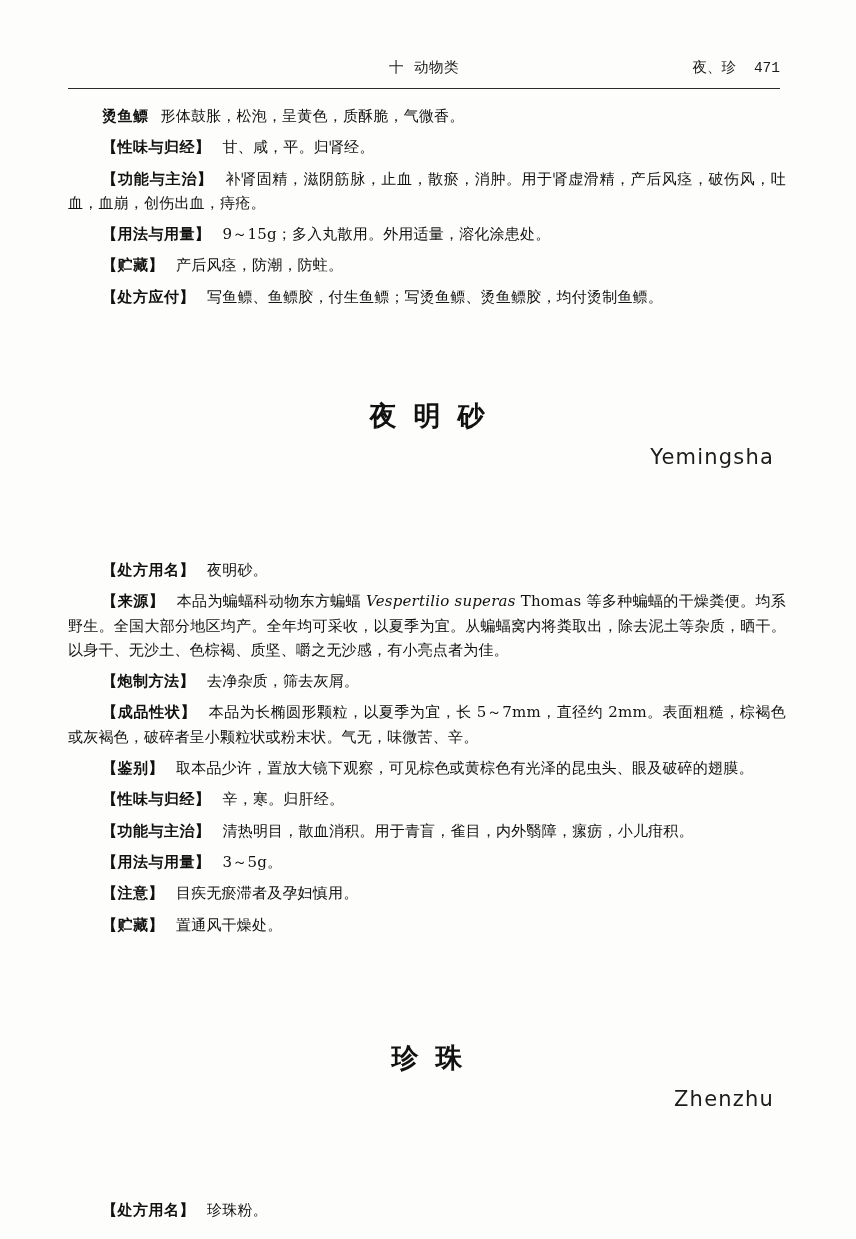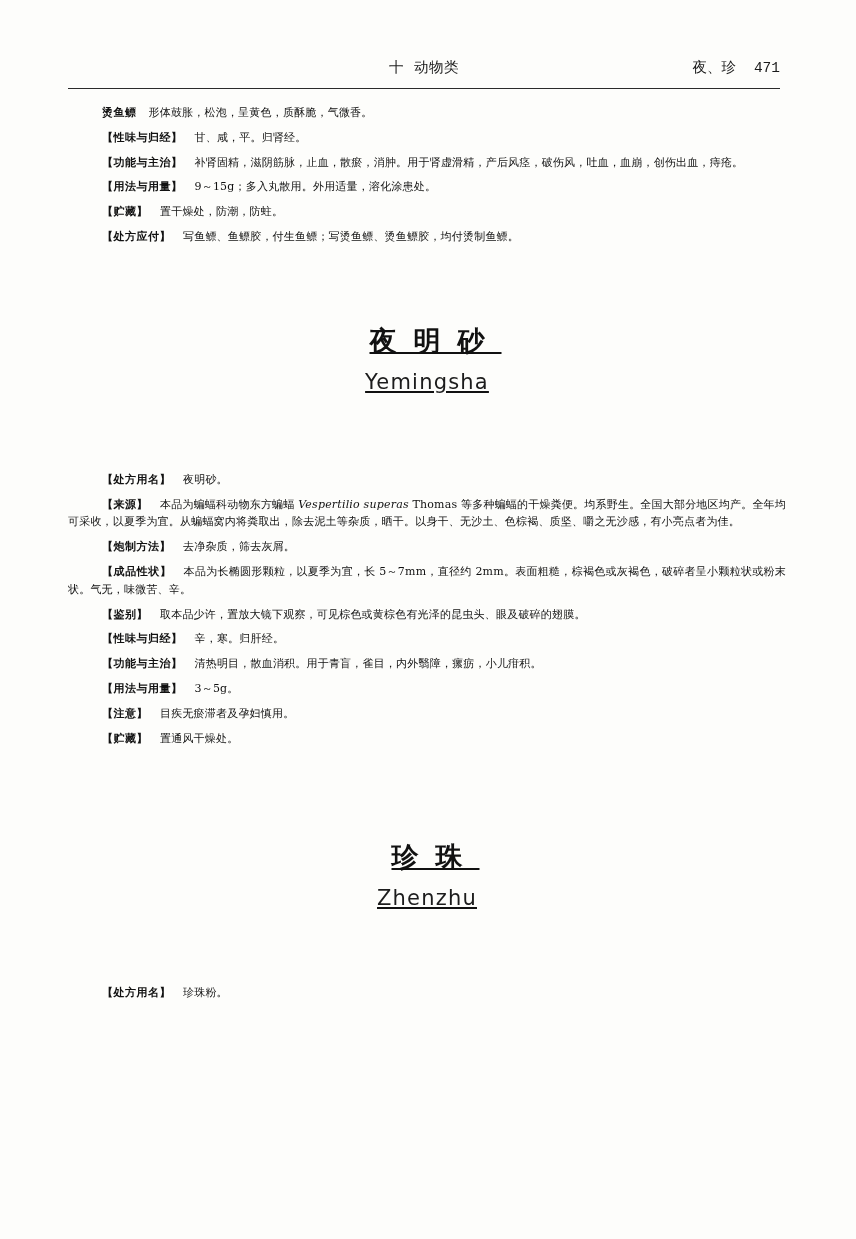--- a/index.html
+++ b/index.html
@@ -61,21 +61,21 @@
   }
   
   .content {
     position: absolute;
     left: 68px;
     top: 104px;
     width: 718px;
   }
   p.para {
     margin: 0 0 7px 0;
-    font-size: 11px;
+    font-size: 15px;
     line-height: 1.62;
     text-indent: 34px;
     text-align: justify;
     letter-spacing: 0.2px;
   }
   .lbl {
     font-weight: bold;
     letter-spacing: 0.5px;
   }
   .lbl-gap { display: inline-block; width: 12px; }
@@ -84,39 +84,39 @@
     font-family: "DejaVu Serif", "Liberation Serif", serif;
     letter-spacing: 0.2px;
   }
   .rom {
     font-family: "DejaVu Serif", "Liberation Serif", serif;
     letter-spacing: 0.2px;
   }
   
   .herb-head {
     text-align: center;
-    margin: 0;
+    margin: 12px;
     padding: 0;
-    text-decoration: underline;
   }
   .herb-head .cn {
     font-size: 27px;
     font-weight: bold;
     letter-spacing: 17px;
     line-height: 1.2;
     padding-left: 17px;
     font-family: "DejaVu Serif", "Liberation Serif", serif;
   }
   .herb-head .py {
     font-size: 21px;
     letter-spacing: 1.2px;
     line-height: 1.5;
     margin-top: 10px;
     font-family: "DejaVu Sans", "Liberation Sans", sans-serif;
     color: #1c1c1c;
+    text-align: right;
   }
   .sp-before-1 { height: 72px; }
   .sp-after-1 { height: 72px; }
   .sp-before-2 { height: 86px; }
   .sp-after-2 { height: 70px; }
 </style>
 </head>
 <body>
 
 <div class="page">
@@ -136,21 +136,21 @@
 
     <div>
       <p class="para"><span class="lbl">烫鱼鳔</span><span class="lbl-gap"></span><span>形体鼓胀，松泡，呈黄色，质酥脆，气微香。</span></p>
 
       <p class="para"><span class="lbl">【性味与归经】</span><span class="lbl-gap"></span><span>甘、咸，平。归肾经。</span></p>
 
       <p class="para"><span class="lbl">【功能与主治】</span><span class="lbl-gap"></span><span>补肾固精，滋阴筋脉，止血，散瘀，消肿。用于肾虚滑精，产后风痉，破伤风，吐血，血崩，创伤出血，痔疮。</span></p>
 
       <p class="para"><span class="lbl">【用法与用量】</span><span class="lbl-gap"></span><span>9～15g；多入丸散用。外用适量，溶化涂患处。</span></p>
 
-      <p class="para"><span class="lbl">【贮藏】</span><span class="lbl-gap"></span><span>置干燥处，防潮，防蛀。</span></p>
+      <p class="para"><span class="lbl">【贮藏】</span><span class="lbl-gap"></span><span>产后风痉，防潮，防蛀。</span></p>
 
       <p class="para"><span class="lbl">【处方应付】</span><span class="lbl-gap"></span><span>写鱼鳔、鱼鳔胶，付生鱼鳔；写烫鱼鳔、烫鱼鳔胶，均付烫制鱼鳔。</span></p>
     </div>
 
     <div class="sp-before-1"></div>
 
     <div>
       <div class="herb-head">
         <div class="cn">夜明砂</div>
         <div class="py">Yemingsha</div>

